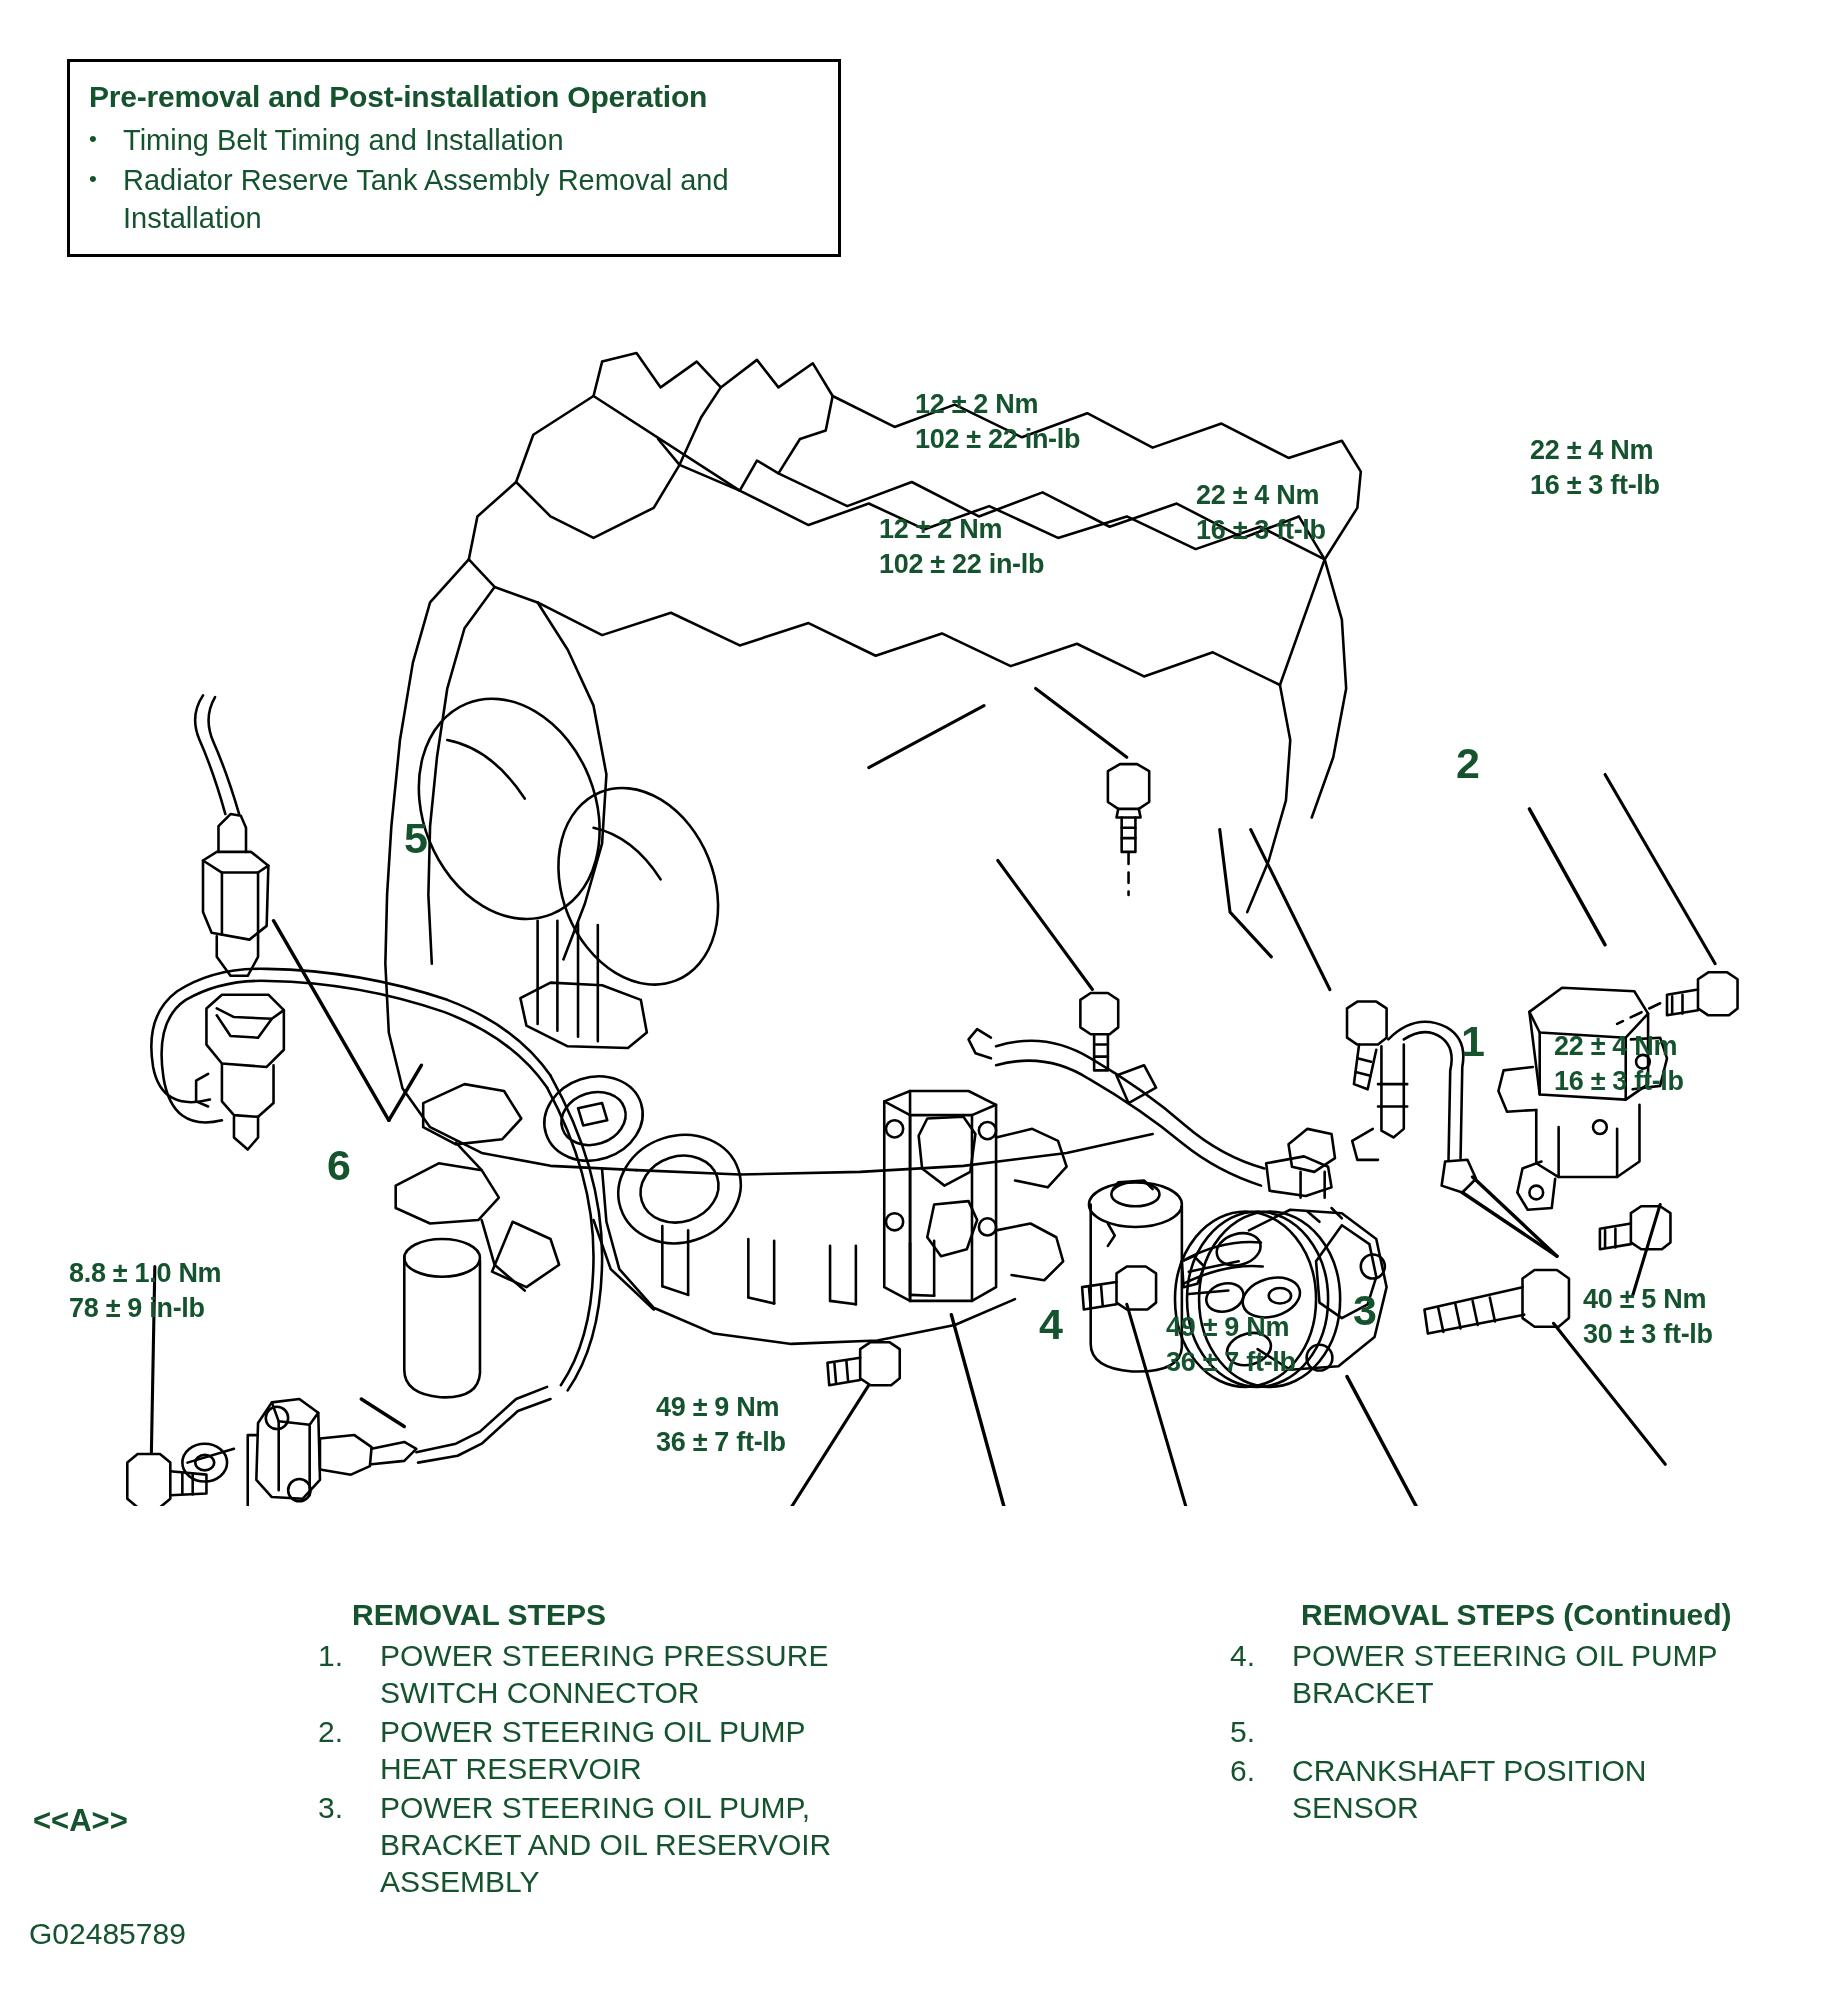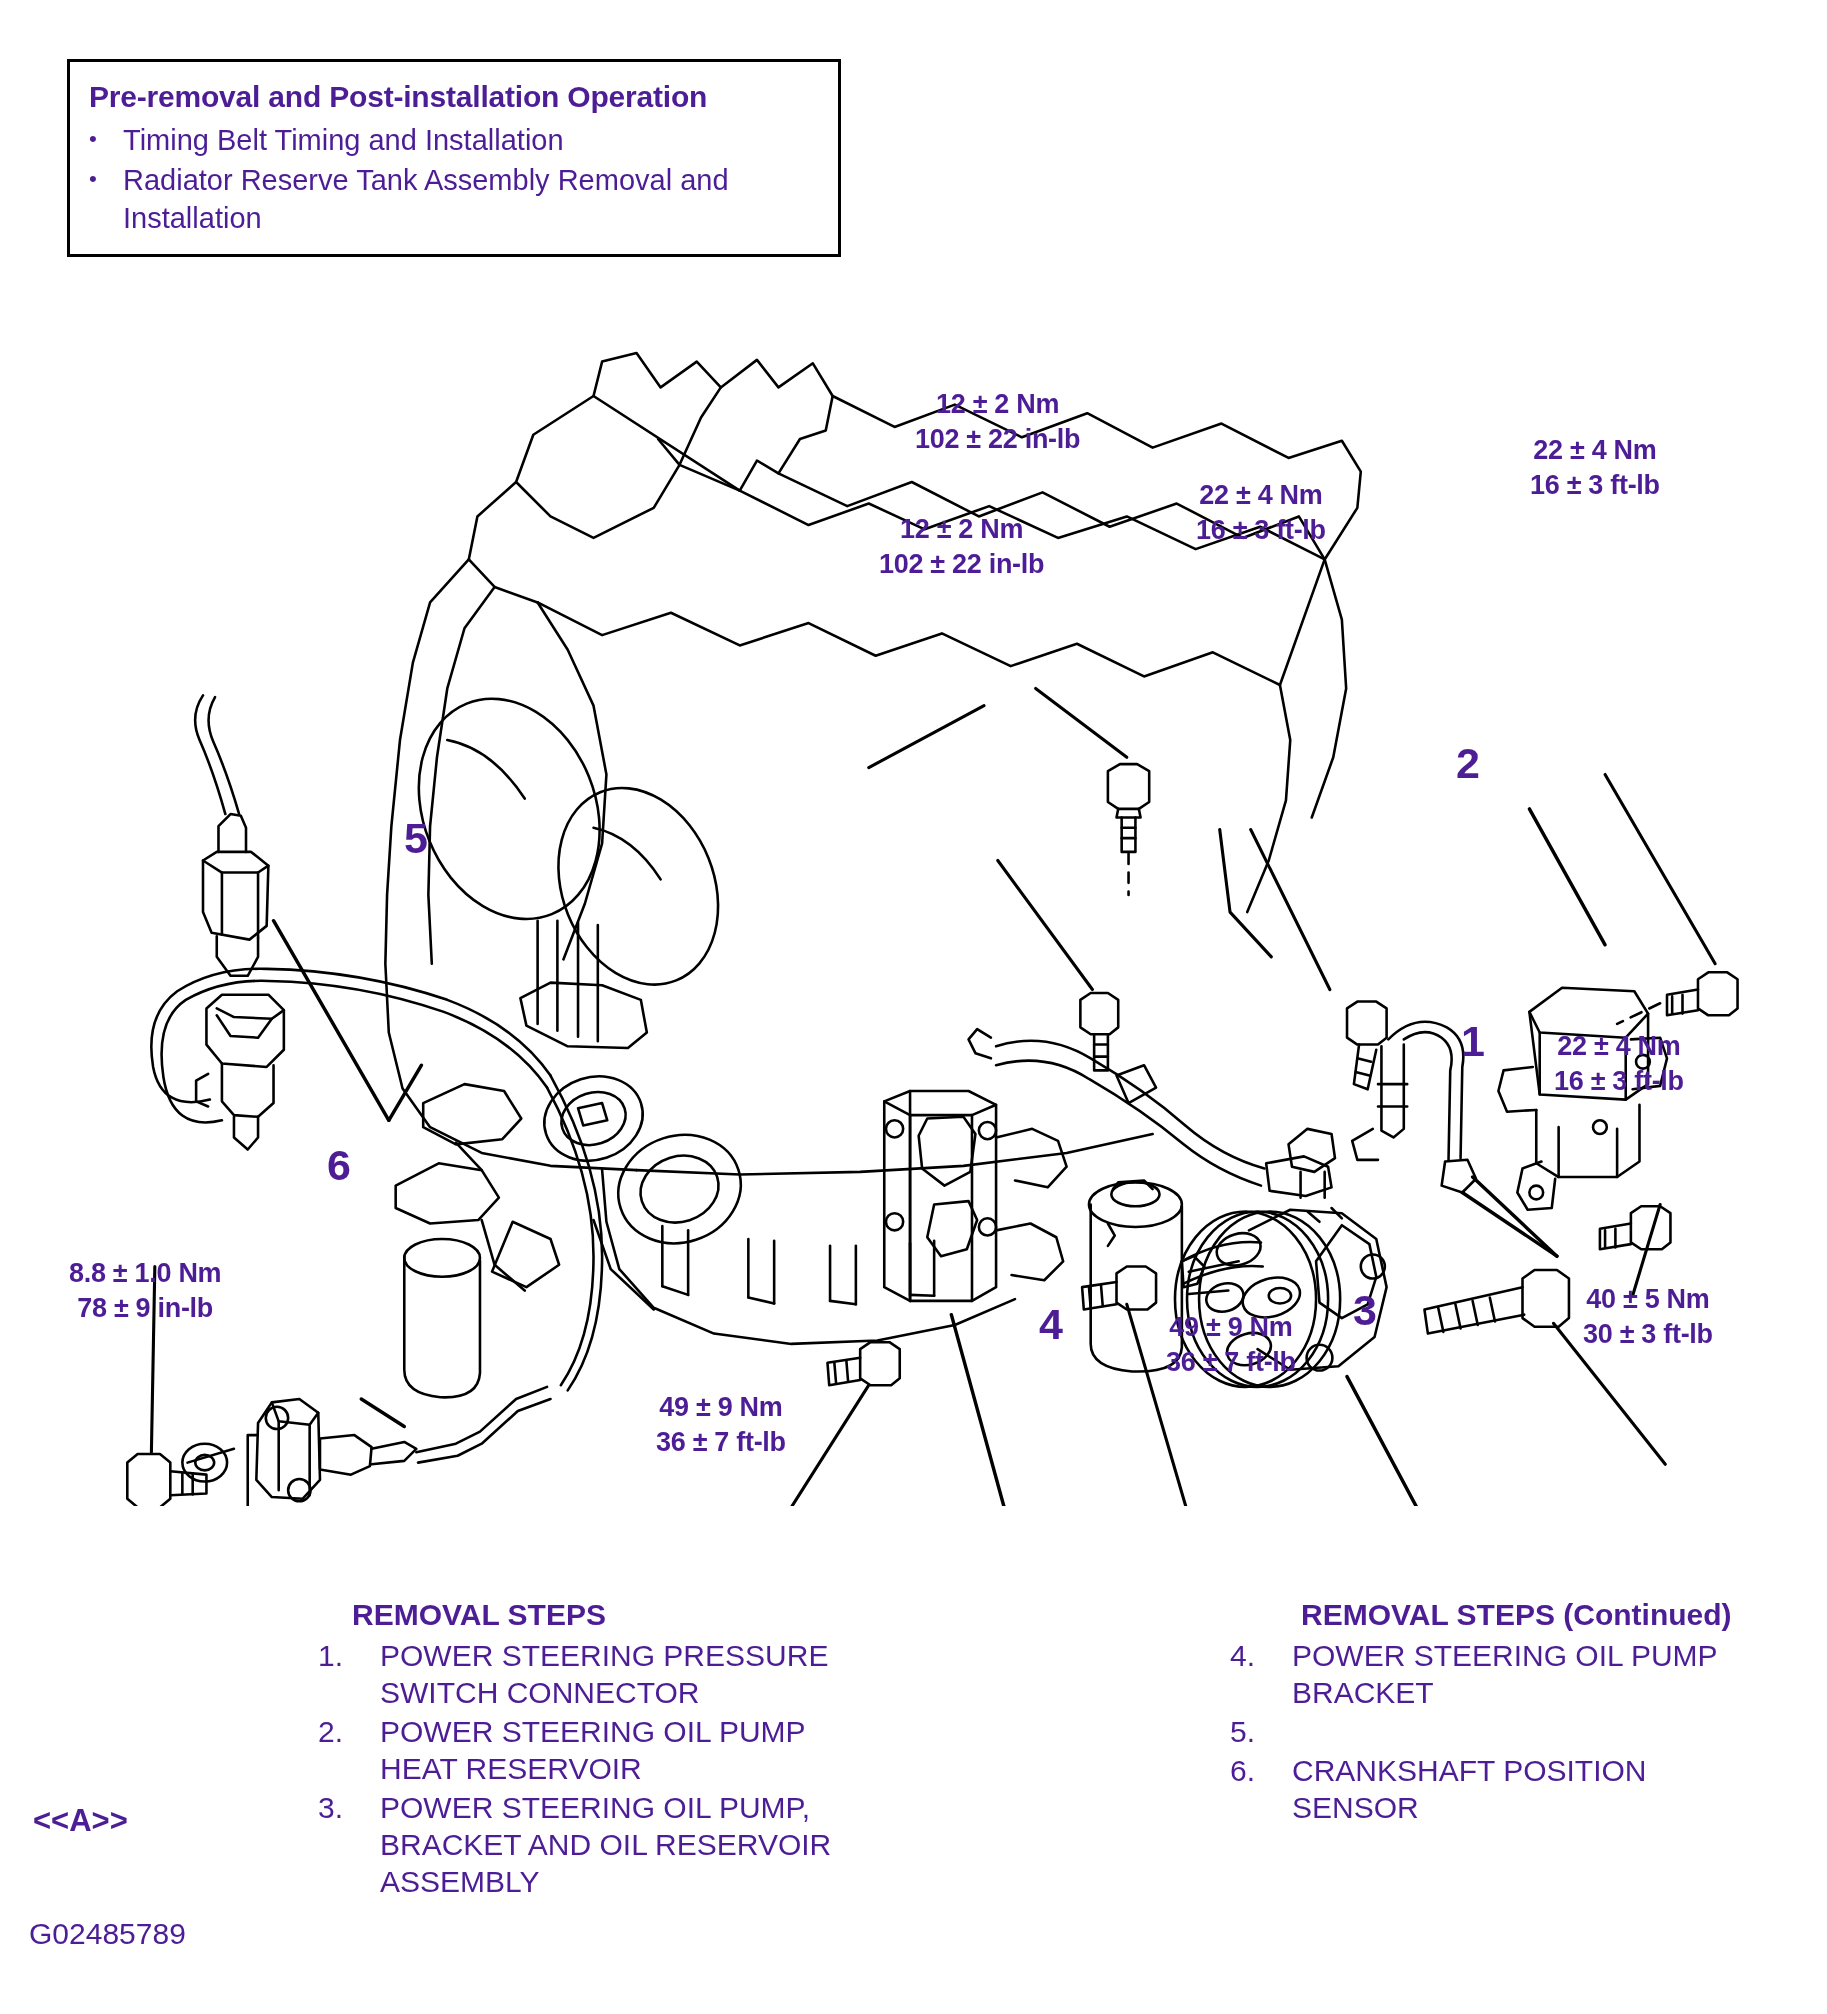--- a/index.html
+++ b/index.html
@@ -6,21 +6,21 @@
     margin: 0;
     padding: 0;
     background: #ffffff;
   }
   #page {
     position: relative;
     width: 1827px;
     height: 2014px;
     background: #ffffff;
     font-family: "Liberation Sans", sans-serif;
-    color: #4c1d95;
+    color: #14532d;
     overflow: hidden;
   }
 
   
   #note-box {
     position: absolute;
     left: 67px;
     top: 59px;
     width: 774px;
     border: 3.4px solid #000;
@@ -65,21 +65,21 @@
 
   
   .torque {
     position: absolute;
     font-size: 27px;
     font-weight: bold;
     line-height: 1.28;
     white-space: nowrap;
     letter-spacing: -0.3px;
   }
-  .torque .l2 { display: block; text-align: center; }
+  .torque .l2 { display: block; }
 
   
   .itemnum {
     position: absolute;
     font-size: 43px;
     font-weight: bold;
     line-height: 1;
   }
 
   

